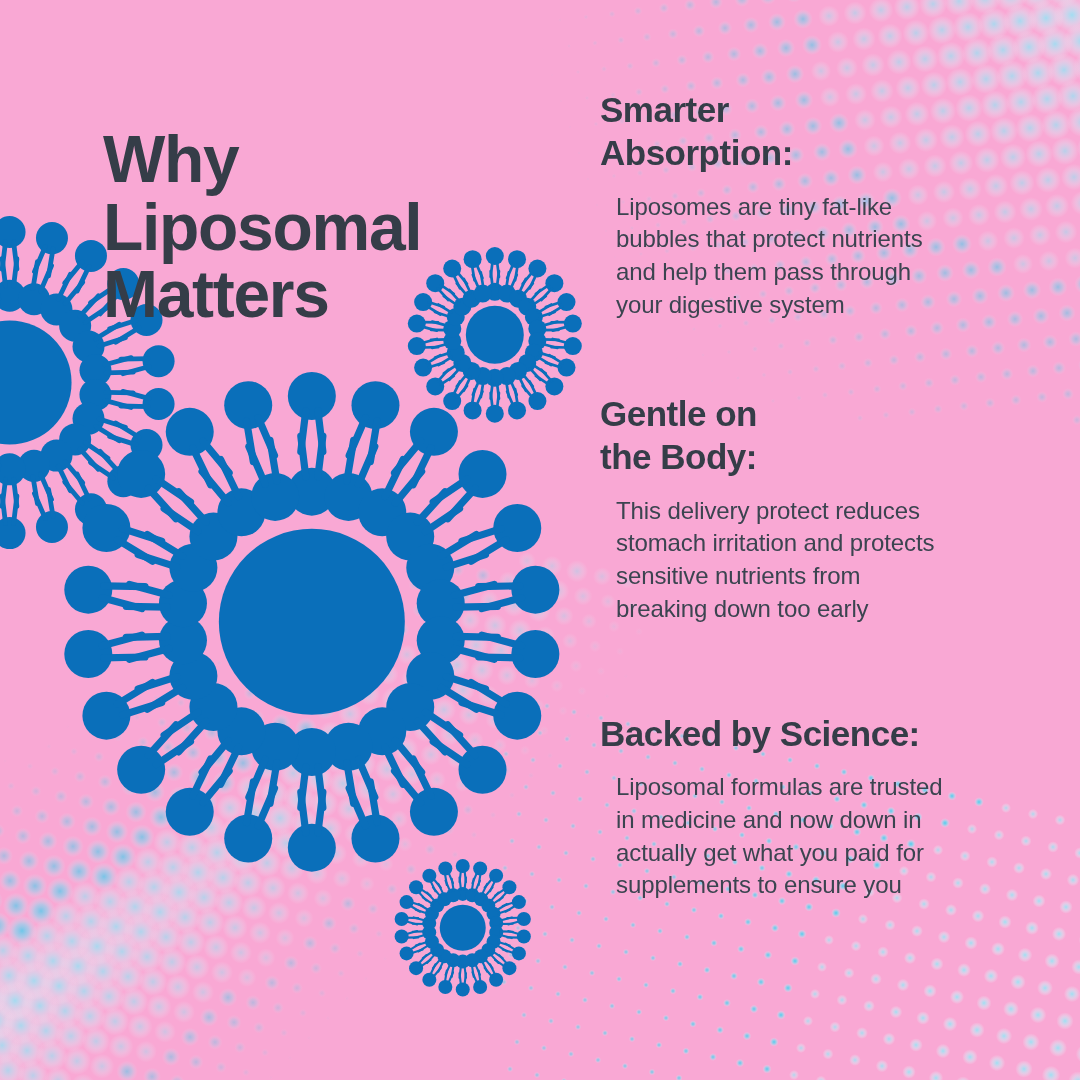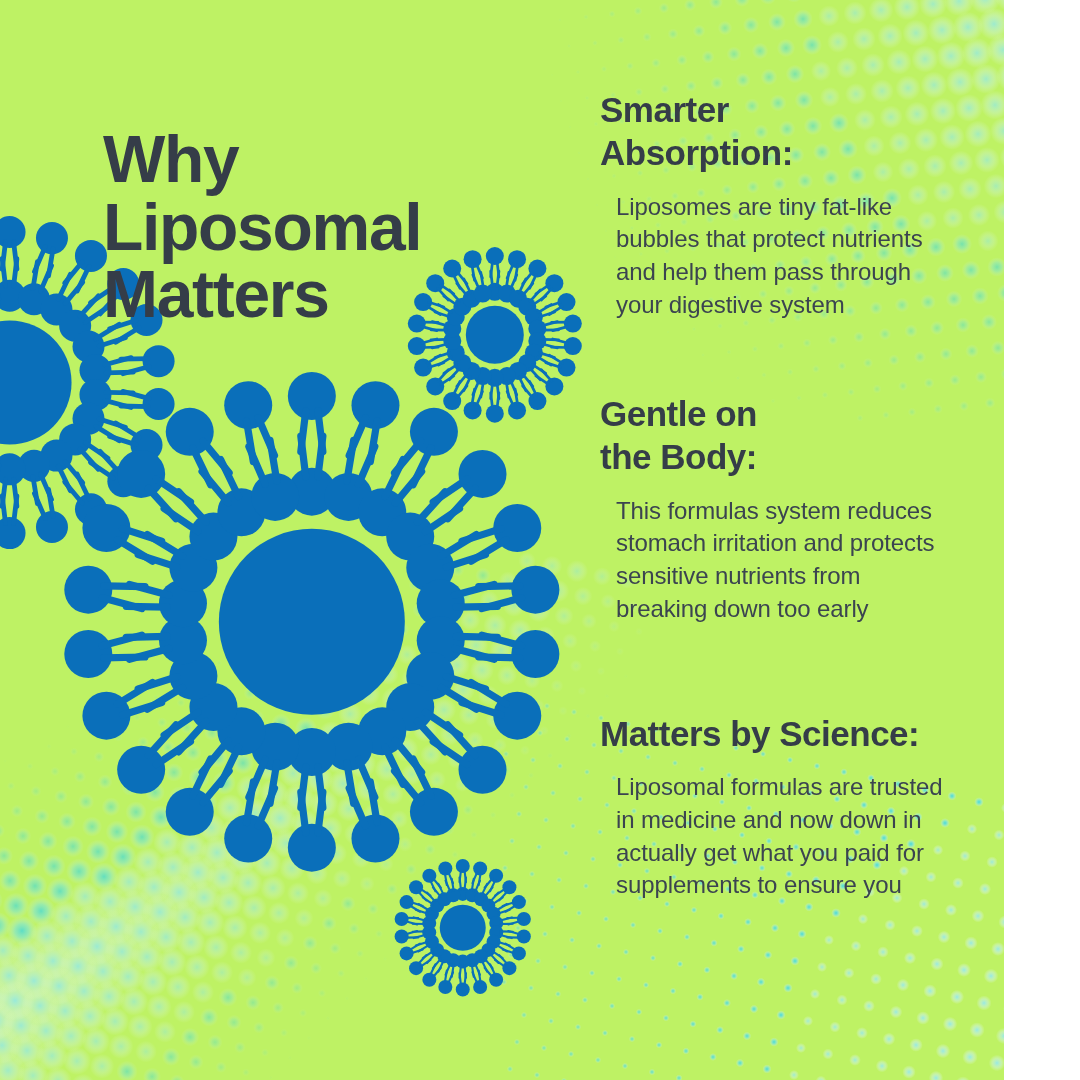--- a/index.html
+++ b/index.html
@@ -6,22 +6,22 @@
   html,body{margin:0;padding:0;}
   body{
     width:1080px;height:1080px;
     background:#ffffff;
     font-family:"Liberation Sans", sans-serif;
     overflow:hidden;
     position:relative;
   }
   #stage{
     position:relative;
-    width:1004px;height:1080px;
-    background:#bef264;
+    width:1080px;height:1080px;
+    background:#f9a8d4;
     overflow:hidden;
   }
   #deco-layer{position:absolute;inset:0;pointer-events:none;z-index:0;}
 
   
   .liposome{position:absolute;z-index:2;}
 
   
   #title{
     position:absolute;
@@ -1750,30 +1750,30 @@
       <span class="bl">your digestive system</span>
     </p>
   </section>
 
   <section class="block" id="block-1">
     <h2 class="bh">
       <span class="hl">Gentle on</span>
       <span class="hl">the Body:</span>
     </h2>
     <p class="bb">
-      <span class="bl">This formulas system reduces</span>
+      <span class="bl">This delivery protect reduces</span>
       <span class="bl">stomach irritation and protects</span>
       <span class="bl">sensitive nutrients from</span>
       <span class="bl">breaking down too early</span>
     </p>
   </section>
 
   <section class="block" id="block-2">
     <h2 class="bh">
-      <span class="hl">Matters by Science:</span>
+      <span class="hl">Backed by Science:</span>
     </h2>
     <p class="bb">
       <span class="bl">Liposomal formulas are trusted</span>
       <span class="bl">in medicine and now down in</span>
       <span class="bl">actually get what you paid for</span>
       <span class="bl">supplements to ensure you</span>
     </p>
   </section>
 
 </div>

